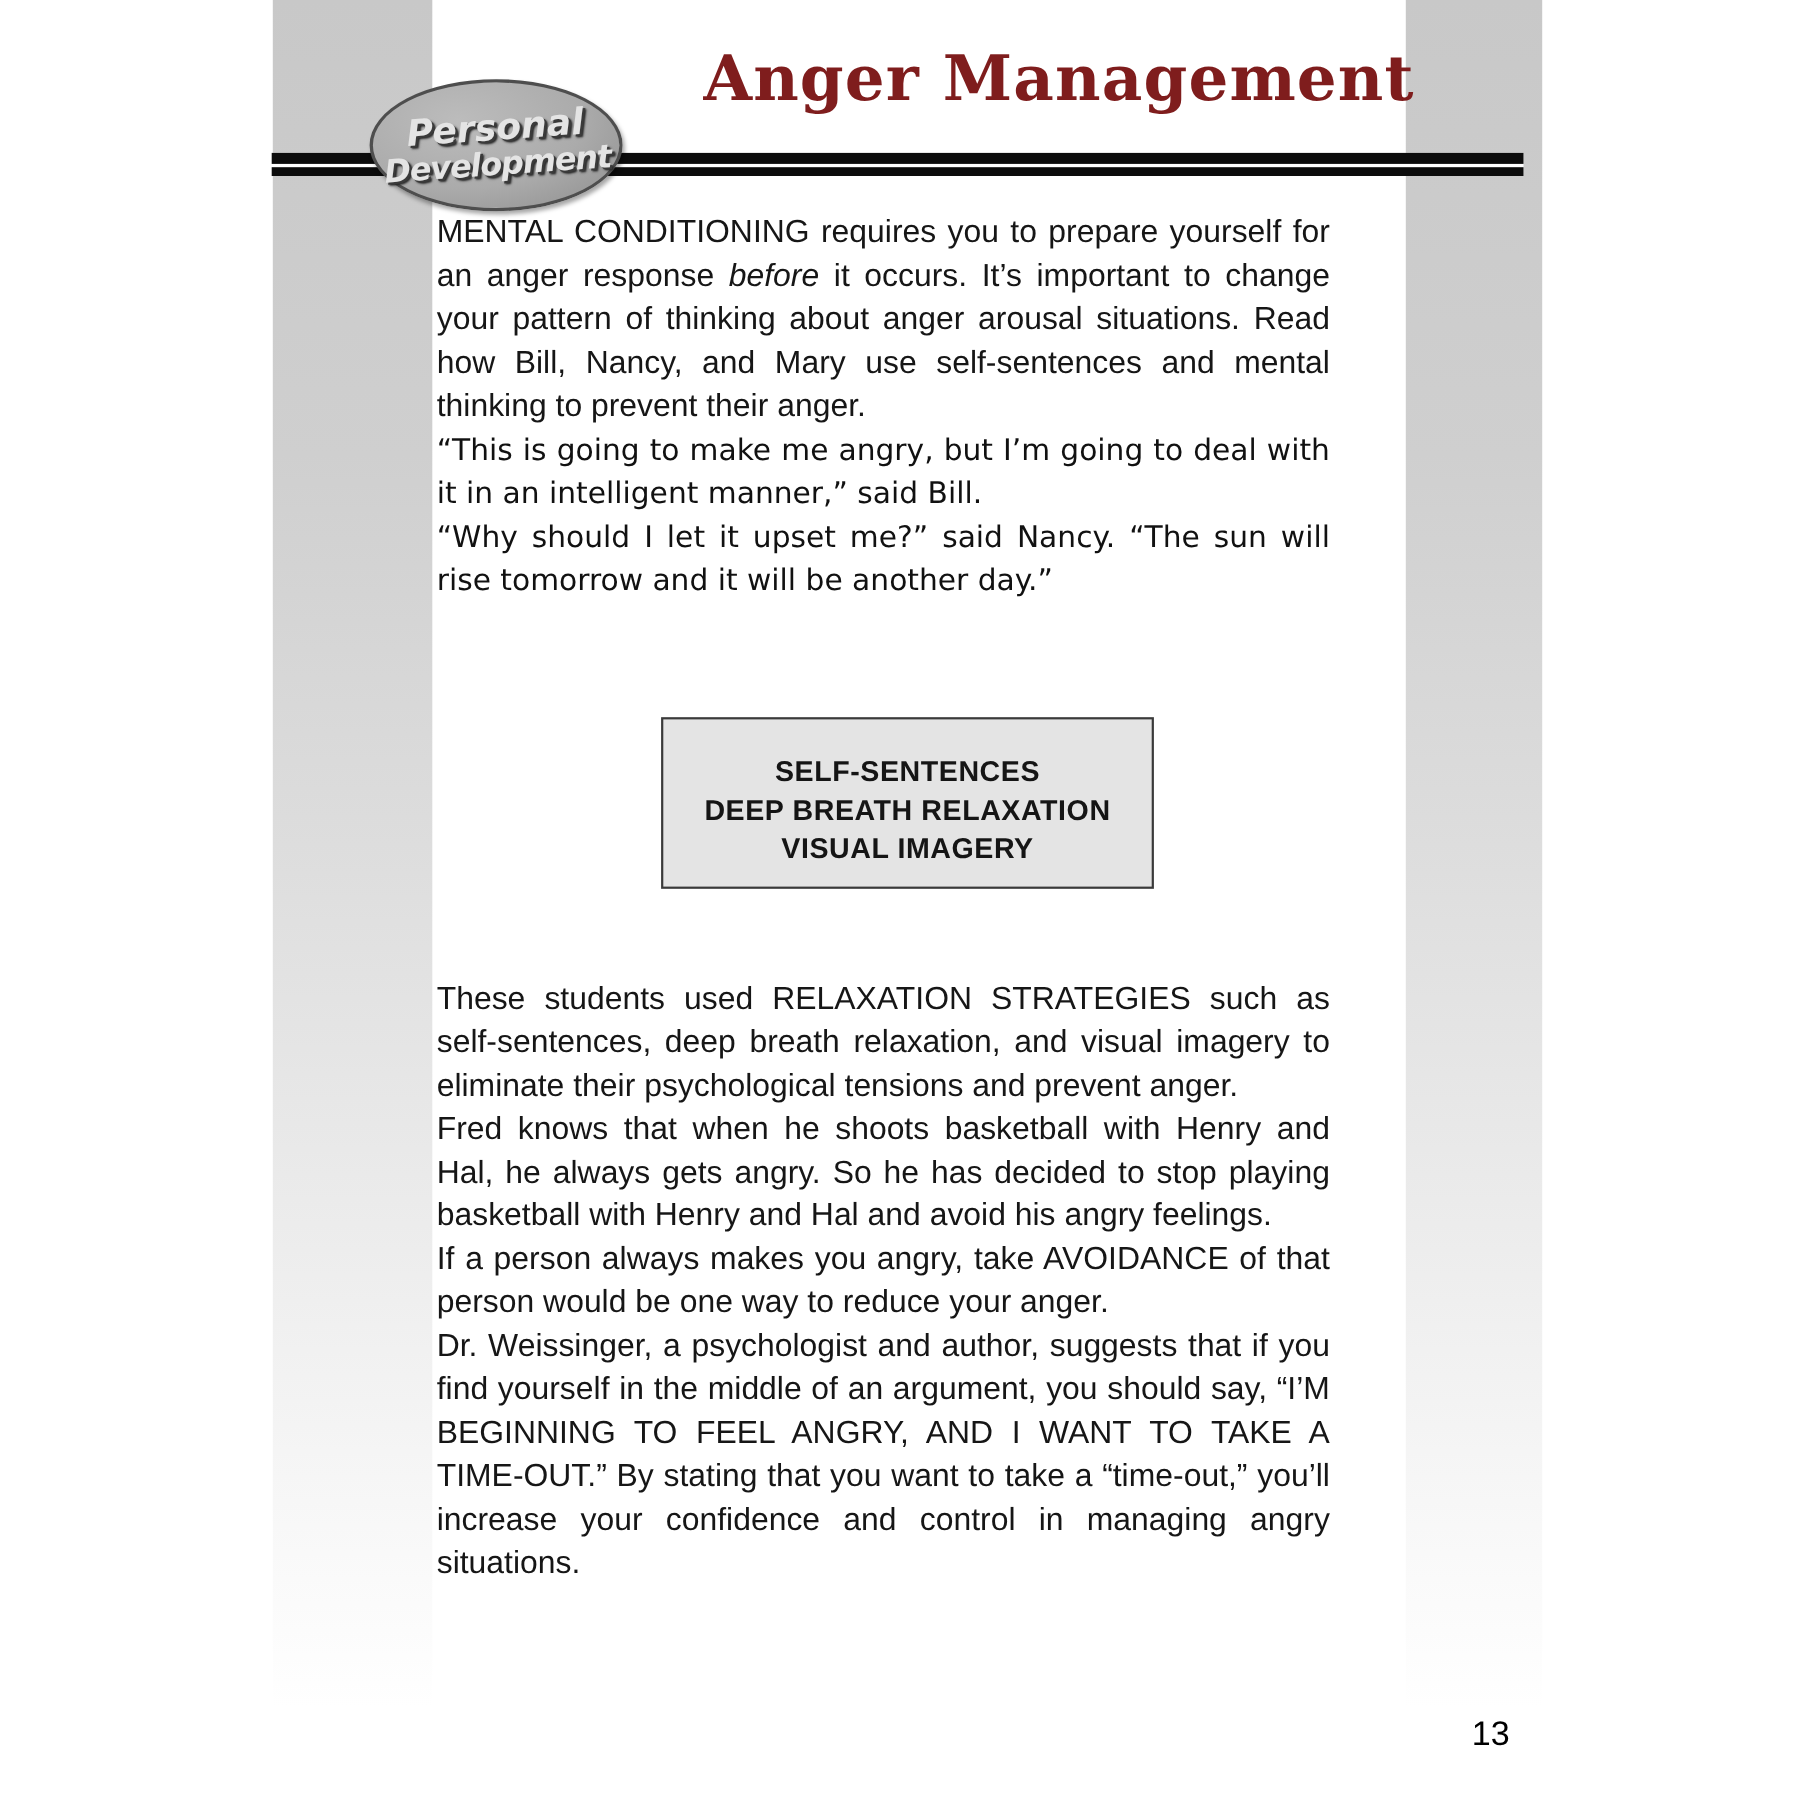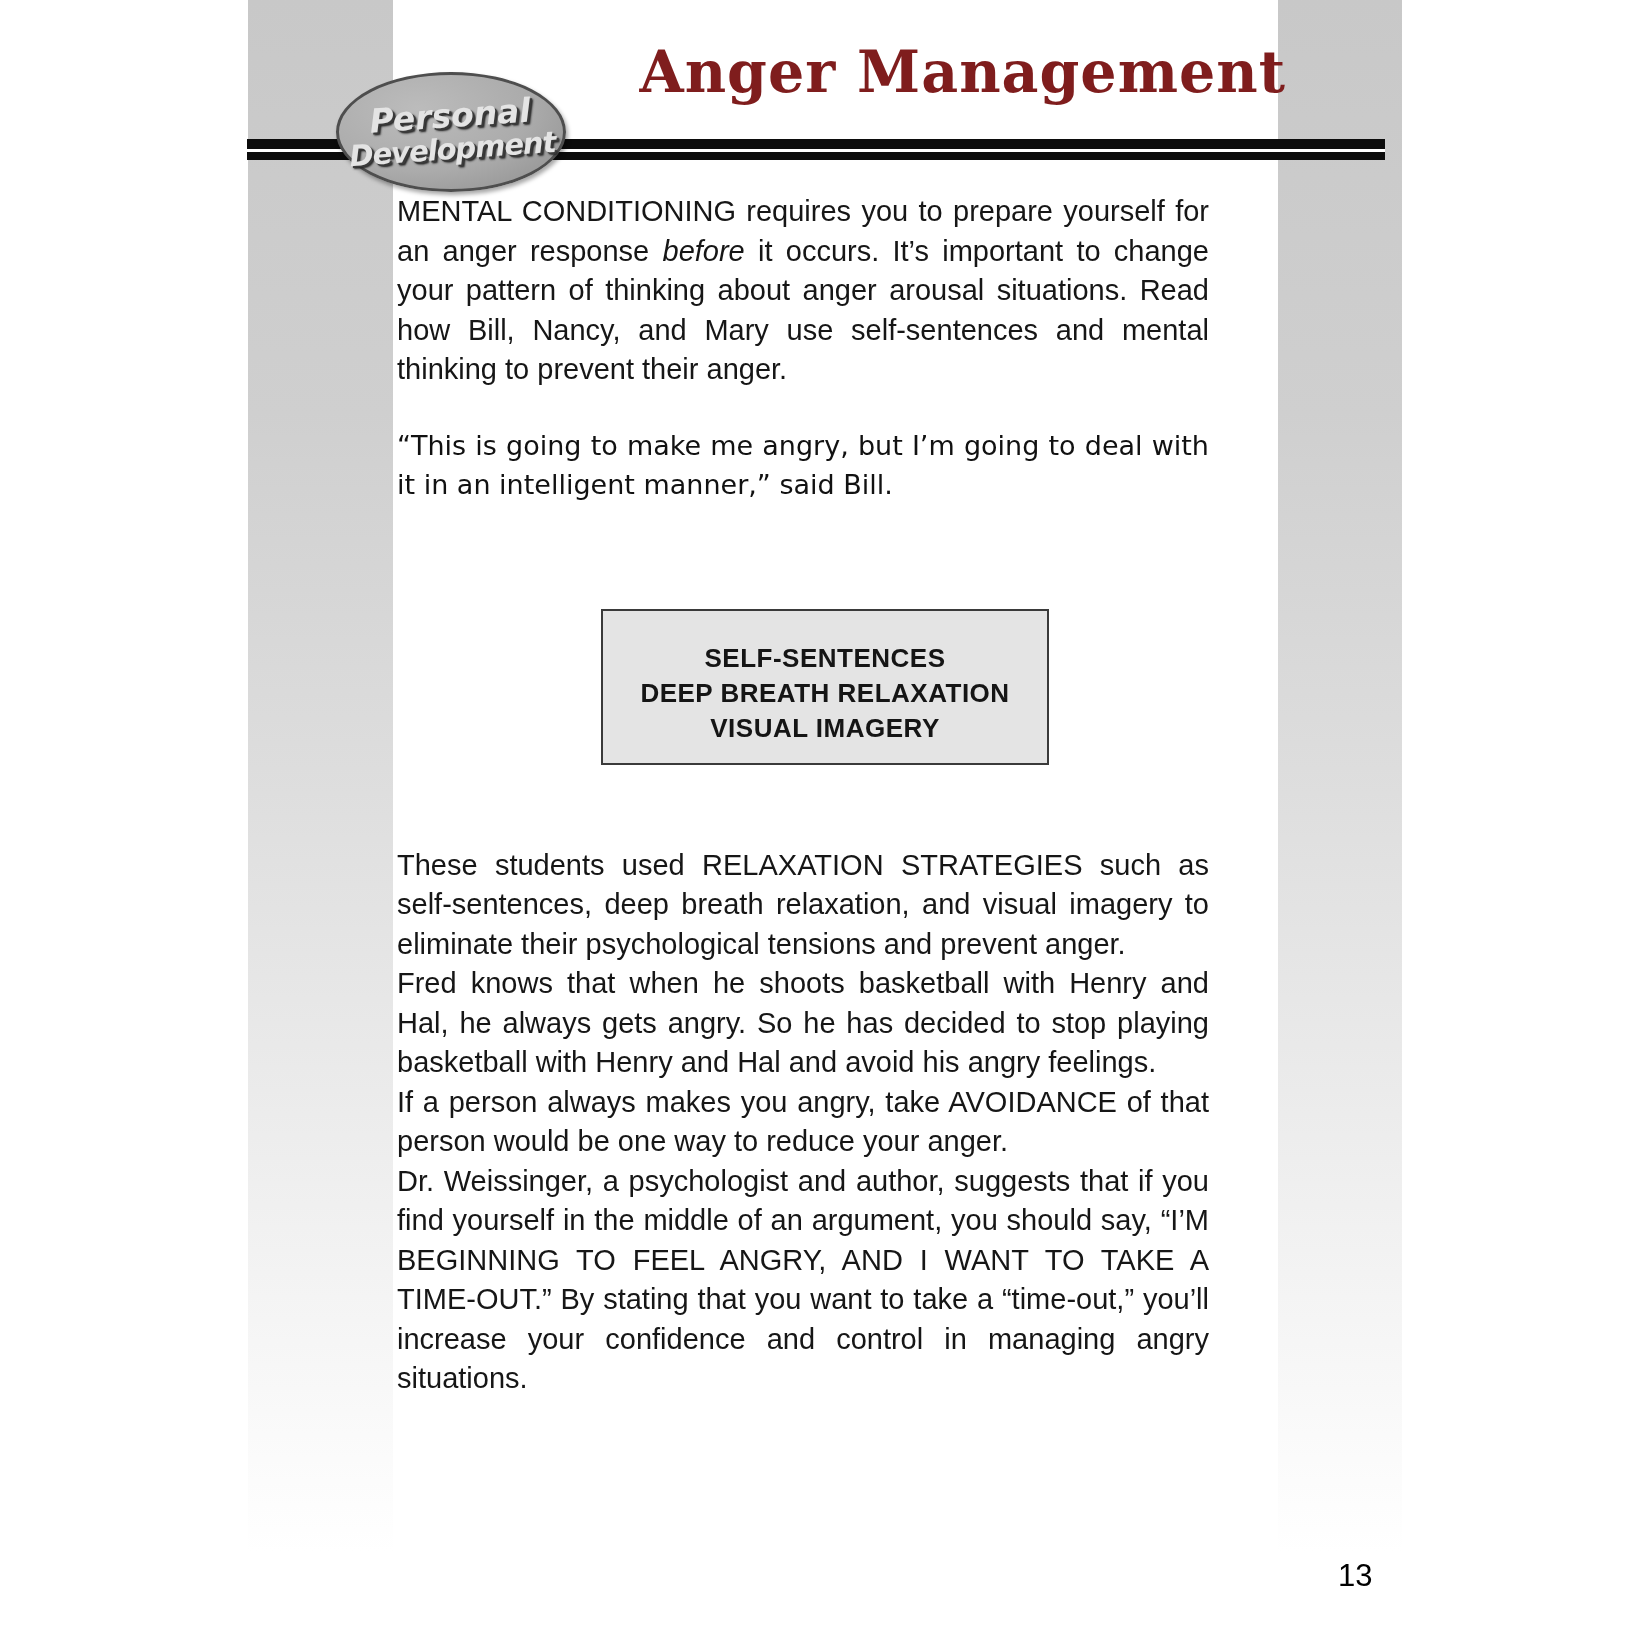--- a/index.html
+++ b/index.html
@@ -67,21 +67,21 @@
     position:absolute;left:397px;top:192px;width:812px;
   }
   .para{
     font-size:29px;line-height:39.5px;
     text-align:justify;
     color:#161616;
     margin:0;
   }
   .intro .italic{font-style:italic;}
 
-  .quote-block{margin-top:36px;}
+  .quote-block{}
   .quote{
     font-family:"DejaVu Sans",sans-serif;
     font-size:27px;line-height:39.5px;
     text-align:justify;
     color:#111;
     margin:0;
   }
 
   .strategies-box{
     margin:104px 0 0 204px;
@@ -122,20 +122,21 @@
   </div>
 
   <div class="title">Anger Management</div>
 
   <div class="content">
 
     <p class="para intro"><span>MENTAL CONDITIONING requires you to prepare yourself for an anger response </span><span class="italic">before</span><span> it occurs.  It’s important to change your pattern of thinking about anger arousal situations. Read how Bill, Nancy, and Mary use self-sentences and mental thinking to prevent their anger.</span></p>
 
     <div class="quote-block">
       <p class="quote">“This is going to make me angry, but I’m going to deal with it in an intelligent manner,” said Bill.</p>
+      <p class="quote">“Why should I let it upset me?” said Nancy.  “The sun will rise tomorrow and it will be another day.”</p>
     </div>
 
     <div class="strategies-box">
       <div class="strategy-line">SELF-SENTENCES</div>
       <div class="strategy-line">DEEP BREATH RELAXATION</div>
       <div class="strategy-line">VISUAL IMAGERY</div>
     </div>
 
     <div class="body-block">
       <p class="para">These students used RELAXATION STRATEGIES such as self-sentences, deep breath relaxation, and visual imagery to eliminate their psychological tensions and prevent anger.</p>

